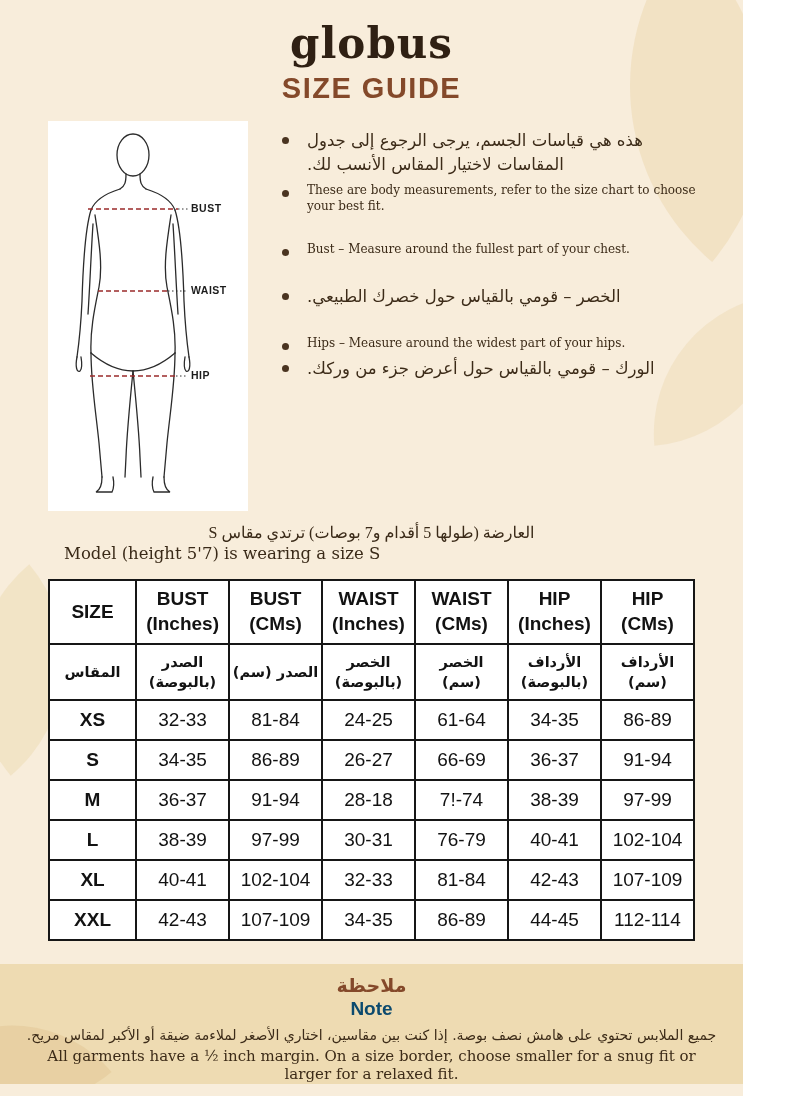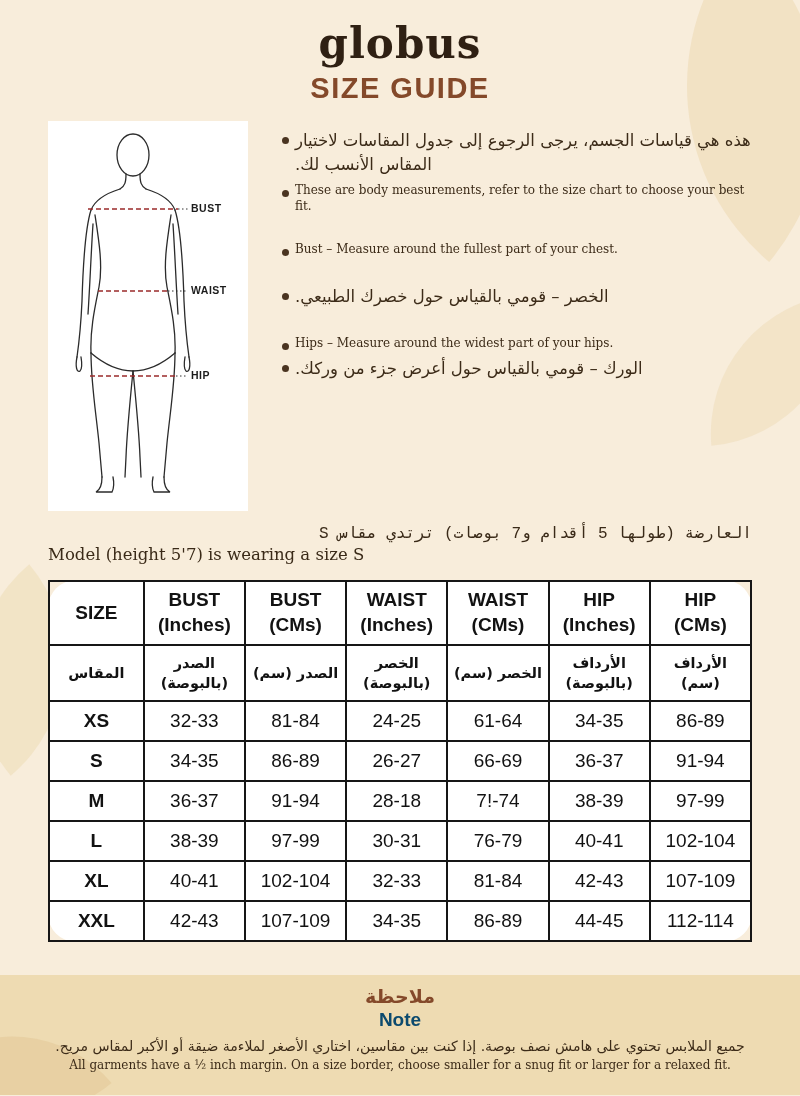--- a/index.html
+++ b/index.html
@@ -1,18 +1,18 @@
 <!DOCTYPE html>
 <html><head>
 <meta charset="utf-8">
 <style>
   html, body { margin: 0; padding: 0; }
   .page {
     position: relative;
-    width: 800px;
+    width: 743px;
     height: 1096px;
     background: #f8eddb;
     overflow: hidden;
     font-family: "Liberation Sans", sans-serif;
     color: #3a2a18;
   }
   
   .leaf {
     position: absolute;
     background: #f0dfbe;
@@ -44,46 +44,45 @@
   }
 
   
   .row { display: flex; gap: 34px; padding: 0 44px 0 48px; margin-top: 16px; }
   .figure-panel { width: 200px; height: 390px; background: #ffffff; flex: none; }
   .figure-panel svg { display: block; width: 100%; height: 100%; }
   .fig-label { font-family: "Liberation Sans", sans-serif; font-size: 10.5px; font-weight: bold; letter-spacing: .5px; fill: #1c1c1c; }
 
   .bullets { flex: 1; padding-top: 8px; }
   .bullet-group { margin-bottom: 27px; }
-  .bullet { display: flex; gap: 6px; margin-bottom: 5px; }
+  .bullet { display: flex; gap: 18px; margin-bottom: 5px; }
   .bullet p { margin: 0; }
   .dot { width: 7px; height: 7px; border-radius: 50%; background: #4a3420; margin-top: 8px; flex: none; }
   .b-ar {
     direction: rtl; text-align: left;
     font-family: "DejaVu Sans", sans-serif;
     font-size: 16.5px; line-height: 1.45; color: #3c2b18;
   }
   .b-en {
     font-family: "DejaVu Serif", serif;
     font-size: 12px; line-height: 1.35; color: #3c2b18;
   }
 
   
   .model-note { padding: 0 48px; margin-top: 12px; }
-  .model-ar { direction: rtl; text-align: right; font-family: Liberation Mono, monospace; font-size: 16px; margin: 0; }
-  .model-en { font-family: "DejaVu Serif", serif; font-size: 16.5px; margin: 2px 0 0; }
+  .model-ar { direction: rtl; text-align: center; font-family: Liberation Serif, serif; font-size: 16px; margin: 0; }
+  .model-en { font-family: "DejaVu Serif", serif; font-size: 16.5px; margin: 2px 16px 0; }
 
   
   .table-wrap { padding: 0 48px; margin-top: 16px; }
   table.size-table {
     width: 100%;
     border-collapse: collapse;
     table-layout: fixed;
     background: #ffffff;
-    border-radius: 28px;
   }
   .size-table th, .size-table td {
     border: 2px solid #161616;
     text-align: center;
     vertical-align: middle;
     color: #121212;
     padding: 0 2px;
   }
   .size-table col.c-size { width: 13.5%; }
   tr.h-en th { font-size: 19px; font-weight: bold; height: 62px; white-space: pre-line; line-height: 1.3; }
@@ -91,42 +90,42 @@
     font-size: 14.5px; font-weight: bold; height: 54px; white-space: pre-line;
     direction: rtl; line-height: 1.4; font-family: "DejaVu Sans", sans-serif;
   }
   .size-table tbody tr { height: 40px; margin-left: 32px; }
   .size-table tbody th { font-size: 19px; font-weight: bold; }
   .size-table tbody td { font-size: 19px; font-weight: normal; }
 
   
   .note-band {
     position: absolute;
-    left: 0; right: 0; bottom: 1px;
+    left: 0; right: 0; bottom: 12px;
     height: 120px;
     background: #eedbb2;
     text-align: center;
     box-sizing: border-box;
     padding: 10px 26px 0;
     z-index: 1;
     overflow: hidden;
   }
   .band-leaf {
     position: absolute;
     width: 130px; height: 130px;
     left: -45px; bottom: -45px;
     background: #dfc391;
     border-radius: 0 100% 0 100%;
     transform: rotate(140deg);
     opacity: .45;
   }
   .note-title-ar { font-family: "DejaVu Sans", sans-serif; font-size: 19px; font-weight: bold; color: #84492a; margin: 0; position: relative; }
   .note-title-en { font-size: 19px; font-weight: bold; color: #0c4a6e; margin: 2px 0 0; position: relative; }
   .note-body-ar { direction: rtl; font-family: "DejaVu Sans", sans-serif; font-size: 14px; color: #3c2b18; margin: 7px 0 0; position: relative; }
-  .note-body-en { font-family: "DejaVu Serif", serif; font-size: 12px; color: #3c2b18; margin: 4px 0 0; position: relative; }
+  .note-body-en { font-family: "DejaVu Serif", serif; font-size: 15px; color: #3c2b18; margin: 4px 0 0; position: relative; }
 </style>
 </head>
 <body>
 
 <div class="page">
 
   <div class="leaf leaf-top-right"></div>
   <div class="leaf leaf-right-mid"></div>
   <div class="leaf leaf-left-mid"></div>
 

